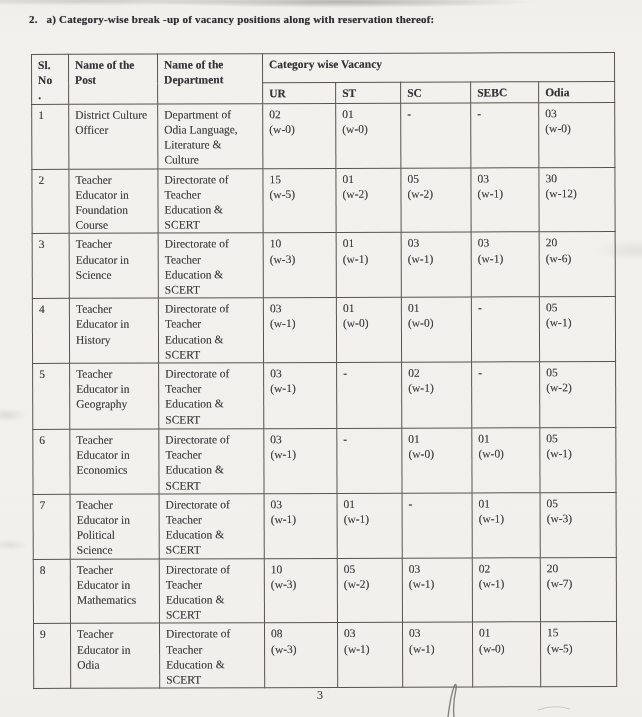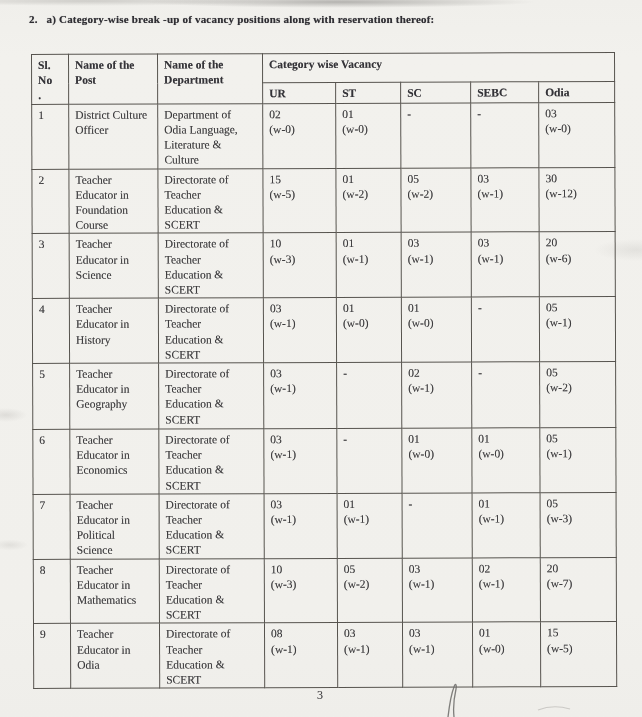--- a/index.html
+++ b/index.html
@@ -243,21 +243,21 @@
       <tr style="height:64px">
         <td>9</td>
         <td>Teacher
 Educator in
 Odia</td>
         <td>Directorate of
 Teacher
 Education &amp;
 SCERT</td>
         <td>08
-(w-1)</td>
+(w-3)</td>
         <td>03
 (w-1)</td>
         <td>03
 (w-1)</td>
         <td>01
 (w-0)</td>
         <td>15
 (w-5)</td>
       </tr>
     </tbody>

